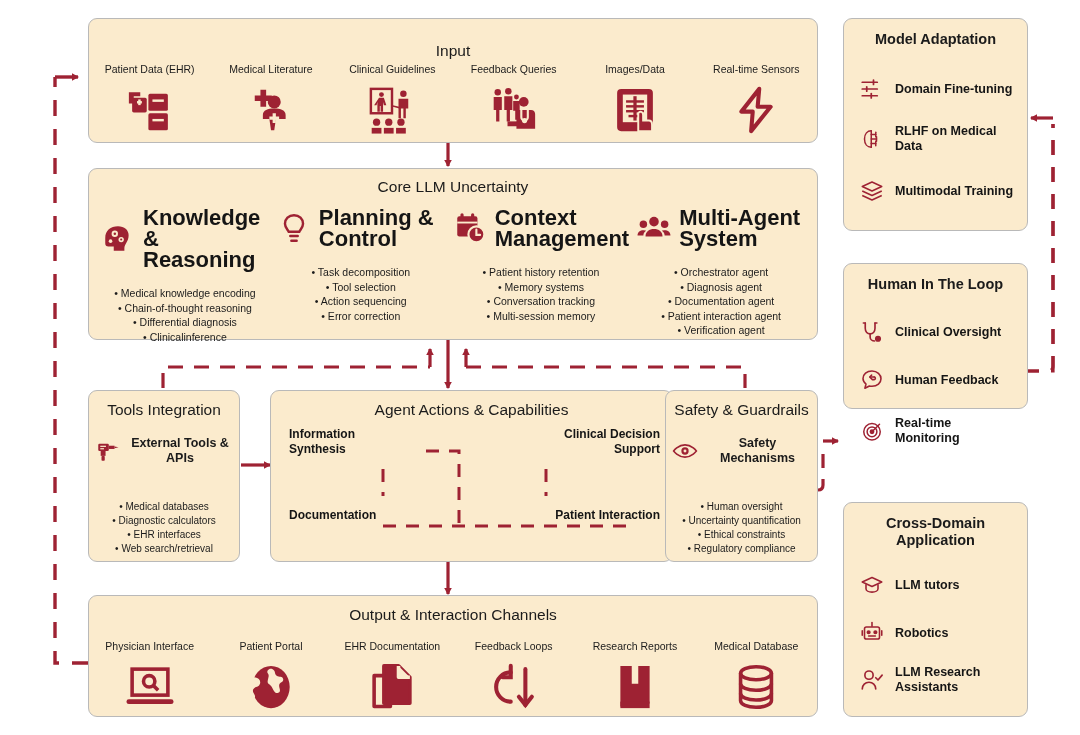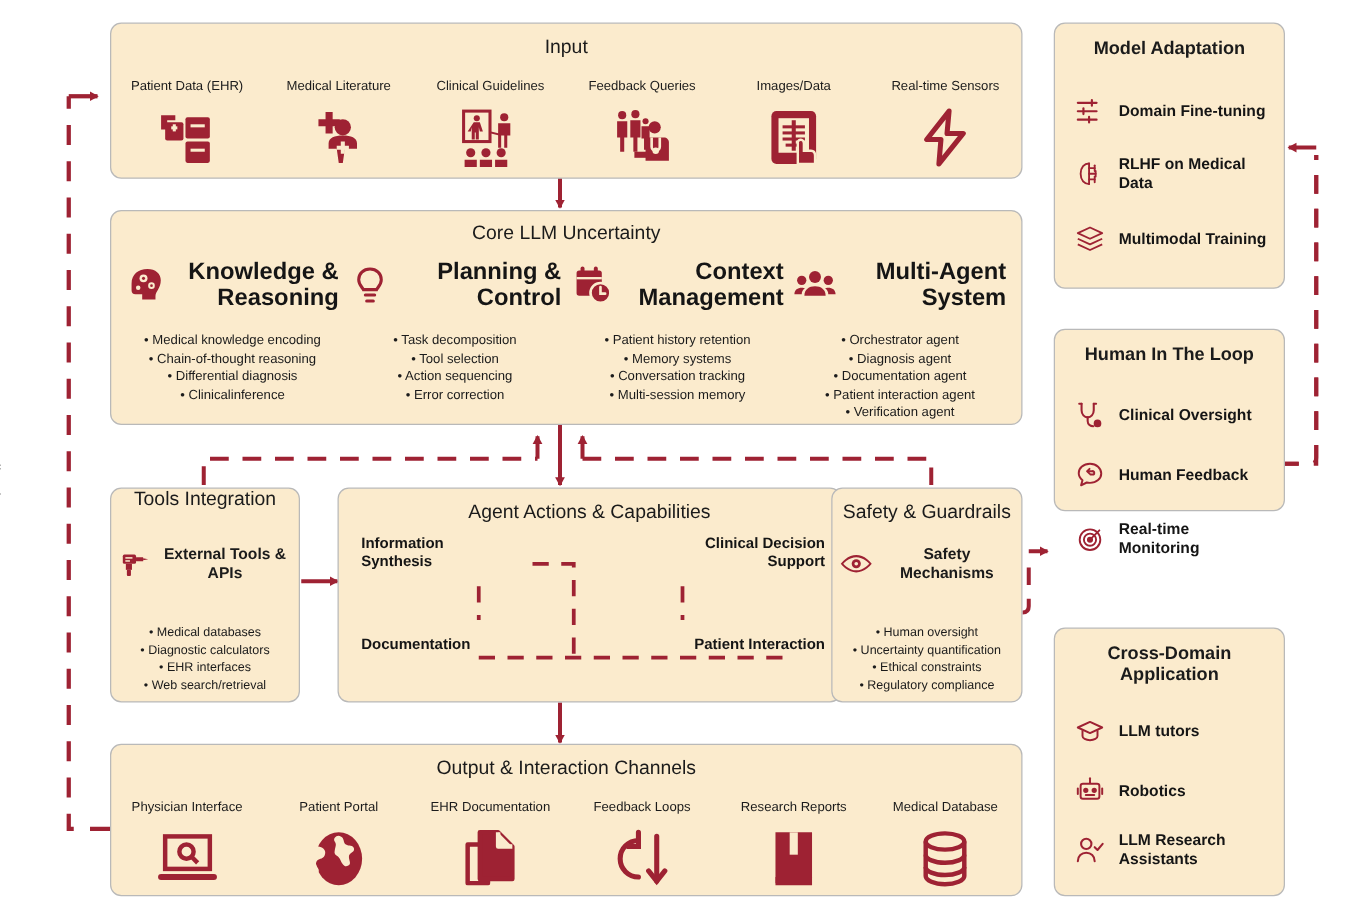--- a/index.html
+++ b/index.html
@@ -24,21 +24,21 @@
            justify-content:center;}
   .io-icon svg{width:100%;height:100%;display:block;}
 
   
   .core-cols{position:absolute;left:8px;right:8px;top:38px;bottom:6px;display:flex;}
   .core-col{flex:1;display:flex;flex-direction:column;align-items:center;
             padding:0 4px;box-sizing:border-box;}
   .core-head{display:flex;align-items:center;gap:8px;justify-content:center;}
   .core-head .ci{width:34px;height:34px;flex:0 0 34px;}
   .core-head .ci svg{width:100%;height:100%;display:block;}
-  .core-title{font-size:19px;font-weight:700;line-height:21px;text-align:right;
+  .core-title{font-size:22px;font-weight:700;line-height:21px;text-align:left;
               color:#151515;}
   .core-bullets{margin-top:16px;font-size:10.5px;line-height:14.5px;
                 text-align:center;color:#1b1b1b;}
 
   
   .mid-head{display:flex;align-items:center;gap:6px;justify-content:center;
             padding:0 6px;}
   .mid-head .ci{width:26px;height:26px;flex:0 0 26px;}
   .mid-head .ci svg{width:100%;height:100%;display:block;}
   .mid-title{font-size:12.5px;font-weight:700;line-height:15px;text-align:center;}
@@ -121,21 +121,21 @@
       <path d="M818,490 Q823,490 823,485 L823,447"></path>
     </g>
     <g stroke="#9E2233" fill="none" stroke-width="3.2">
       <path d="M823,441 L838,441" marker-end="url(#ah)"></path>
     </g>
   </svg>
 
   <div id="fb-caption">System Feedback Loop</div>
 
   <div class="box" style="left:88px;top:18px;width:730px;height:125px;">
-    <div class="box-title" style="top:10px;">Input</div>
+    <div class="box-title" style="top:23px;">Input</div>
     <div class="io-row" style="top:44px;">
 
       <div class="io-item">
         <div class="io-label">Patient Data (EHR)</div>
         <div class="io-icon">
           <svg viewBox="0 0 64 64" fill="#9E2233">
             <path d="M6 10h14v5H12v9H6z"></path>
             <rect x="10" y="17" width="18" height="18" rx="2"></rect>
             <rect x="16" y="21" width="6" height="3" fill="#FBEBCD"></rect>
             <rect x="17.5" y="19" width="3" height="7" fill="#FBEBCD"></rect>
@@ -317,21 +317,21 @@
           <div>• Diagnosis agent</div>
           <div>• Documentation agent</div>
           <div>• Patient interaction agent</div>
           <div>• Verification agent</div>
         </div>
       </div>
     </div>
   </div>
 
   <div class="box" style="left:88px;top:390px;width:152px;height:172px;">
-    <div class="box-title" style="top:0;">Tools Integration</div>
+    <div class="box-title" style="top:10px;">Tools Integration</div>
     <div class="mid-head" style="position:absolute;left:0;right:0;top:45px;">
       <span class="ci">
         <svg viewBox="0 0 64 64" fill="#9E2233">
           <rect x="8" y="14" width="26" height="18" rx="3"></rect>
           <rect x="13" y="19" width="14" height="3" fill="#FBEBCD"></rect>
           <rect x="13" y="25" width="9" height="3" fill="#FBEBCD"></rect>
           <path d="M34 19h14v8H34z"></path>
             <path d="M48 21l10 2-10 2z"></path>
           <rect x="14" y="32" width="12" height="12"></rect>
           <rect x="16" y="44" width="8" height="12" rx="2"></rect>

